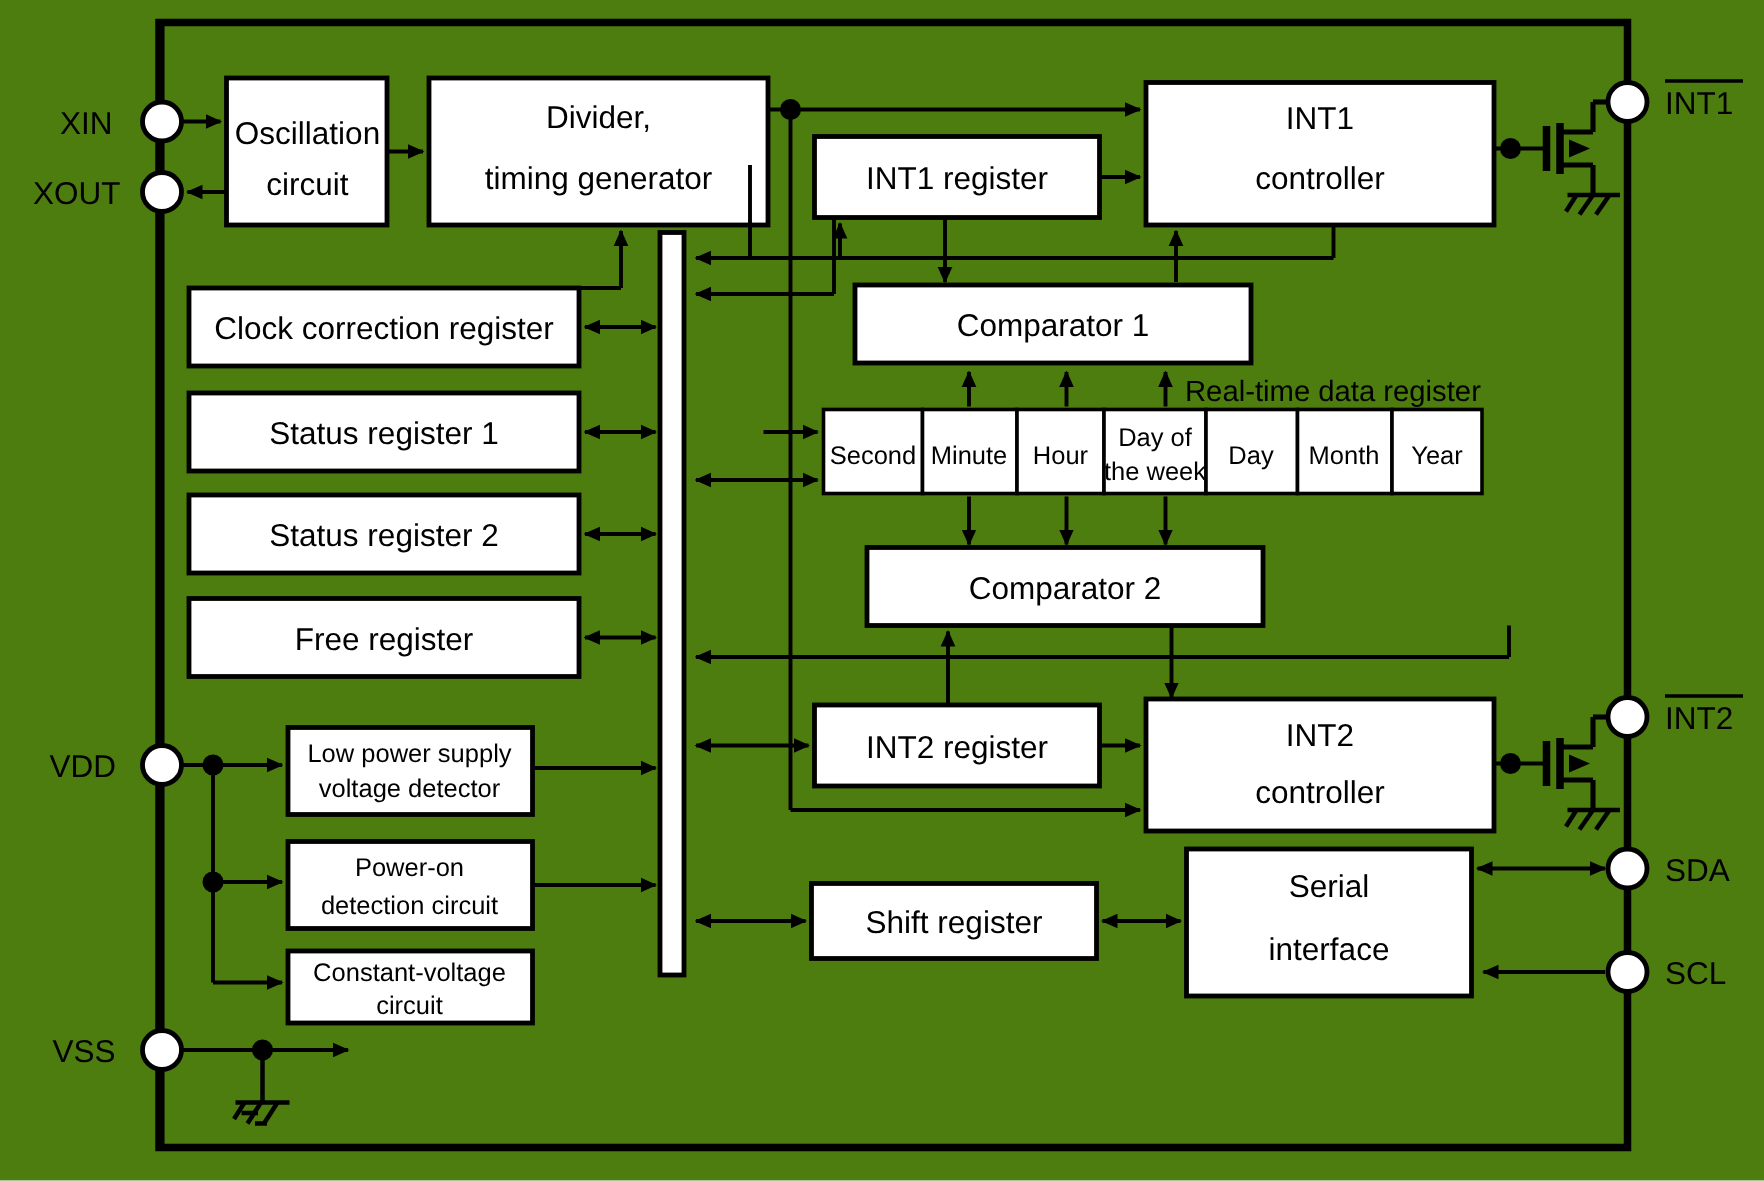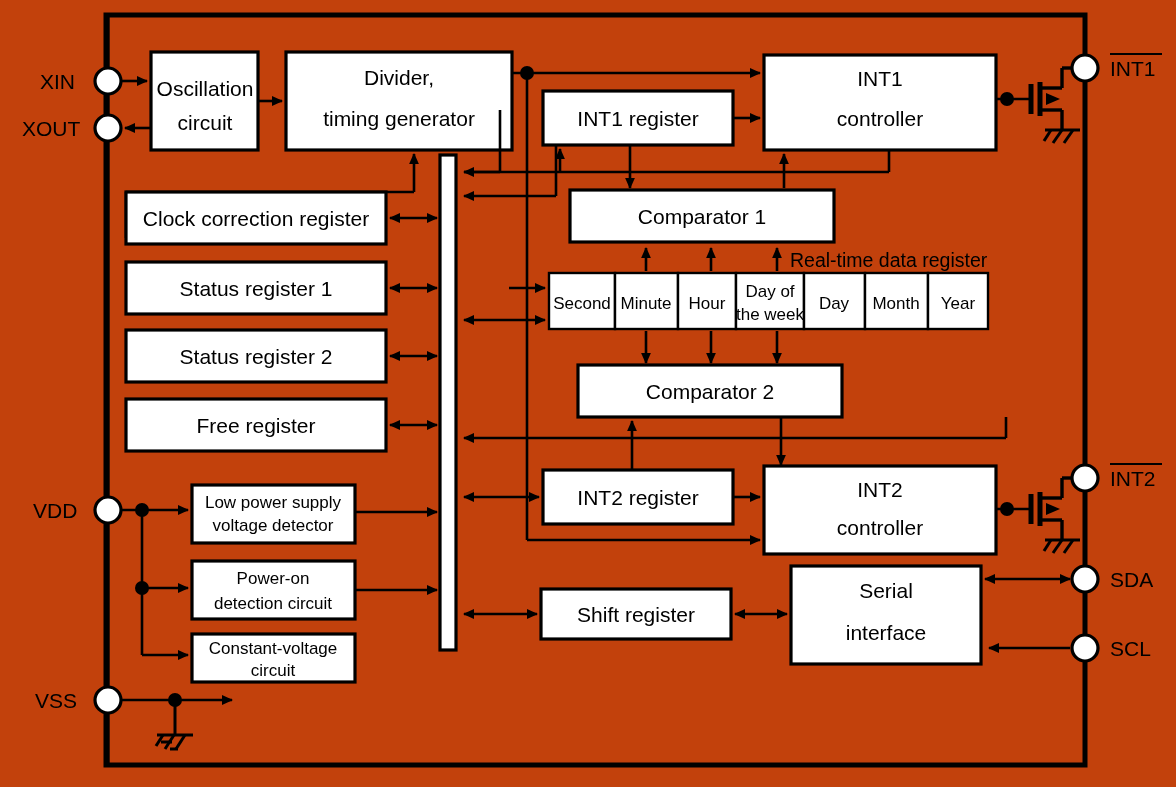--- a/index.html
+++ b/index.html
@@ -1,19 +1,19 @@
 <!DOCTYPE html>
 <html><head>
 <meta charset="utf-8">
 <style>
   html,body{margin:0;padding:0;background:#ffffff;}
   #root{
     position:relative;
     width:1176px;height:787px;
-    background:#c2410c;
+    background:#4d7c0f;
     font-family:"Liberation Sans", sans-serif;
     overflow:hidden;
   }
   svg{position:absolute;top:0;left:0;width:1176px;height:787px;}
   .bx{fill:#ffffff;stroke:#000000;stroke-width:3.2;}
   .bxthin{fill:#ffffff;stroke:#000000;stroke-width:2.4;}
   .frame{fill:none;stroke:#000000;stroke-width:5;}
   .ln{stroke:#000000;stroke-width:2.6;fill:none;}
   .lnpin{stroke:#000000;stroke-width:3.4;fill:none;}
   .pin{fill:#ffffff;stroke:#000000;stroke-width:3.2;}

